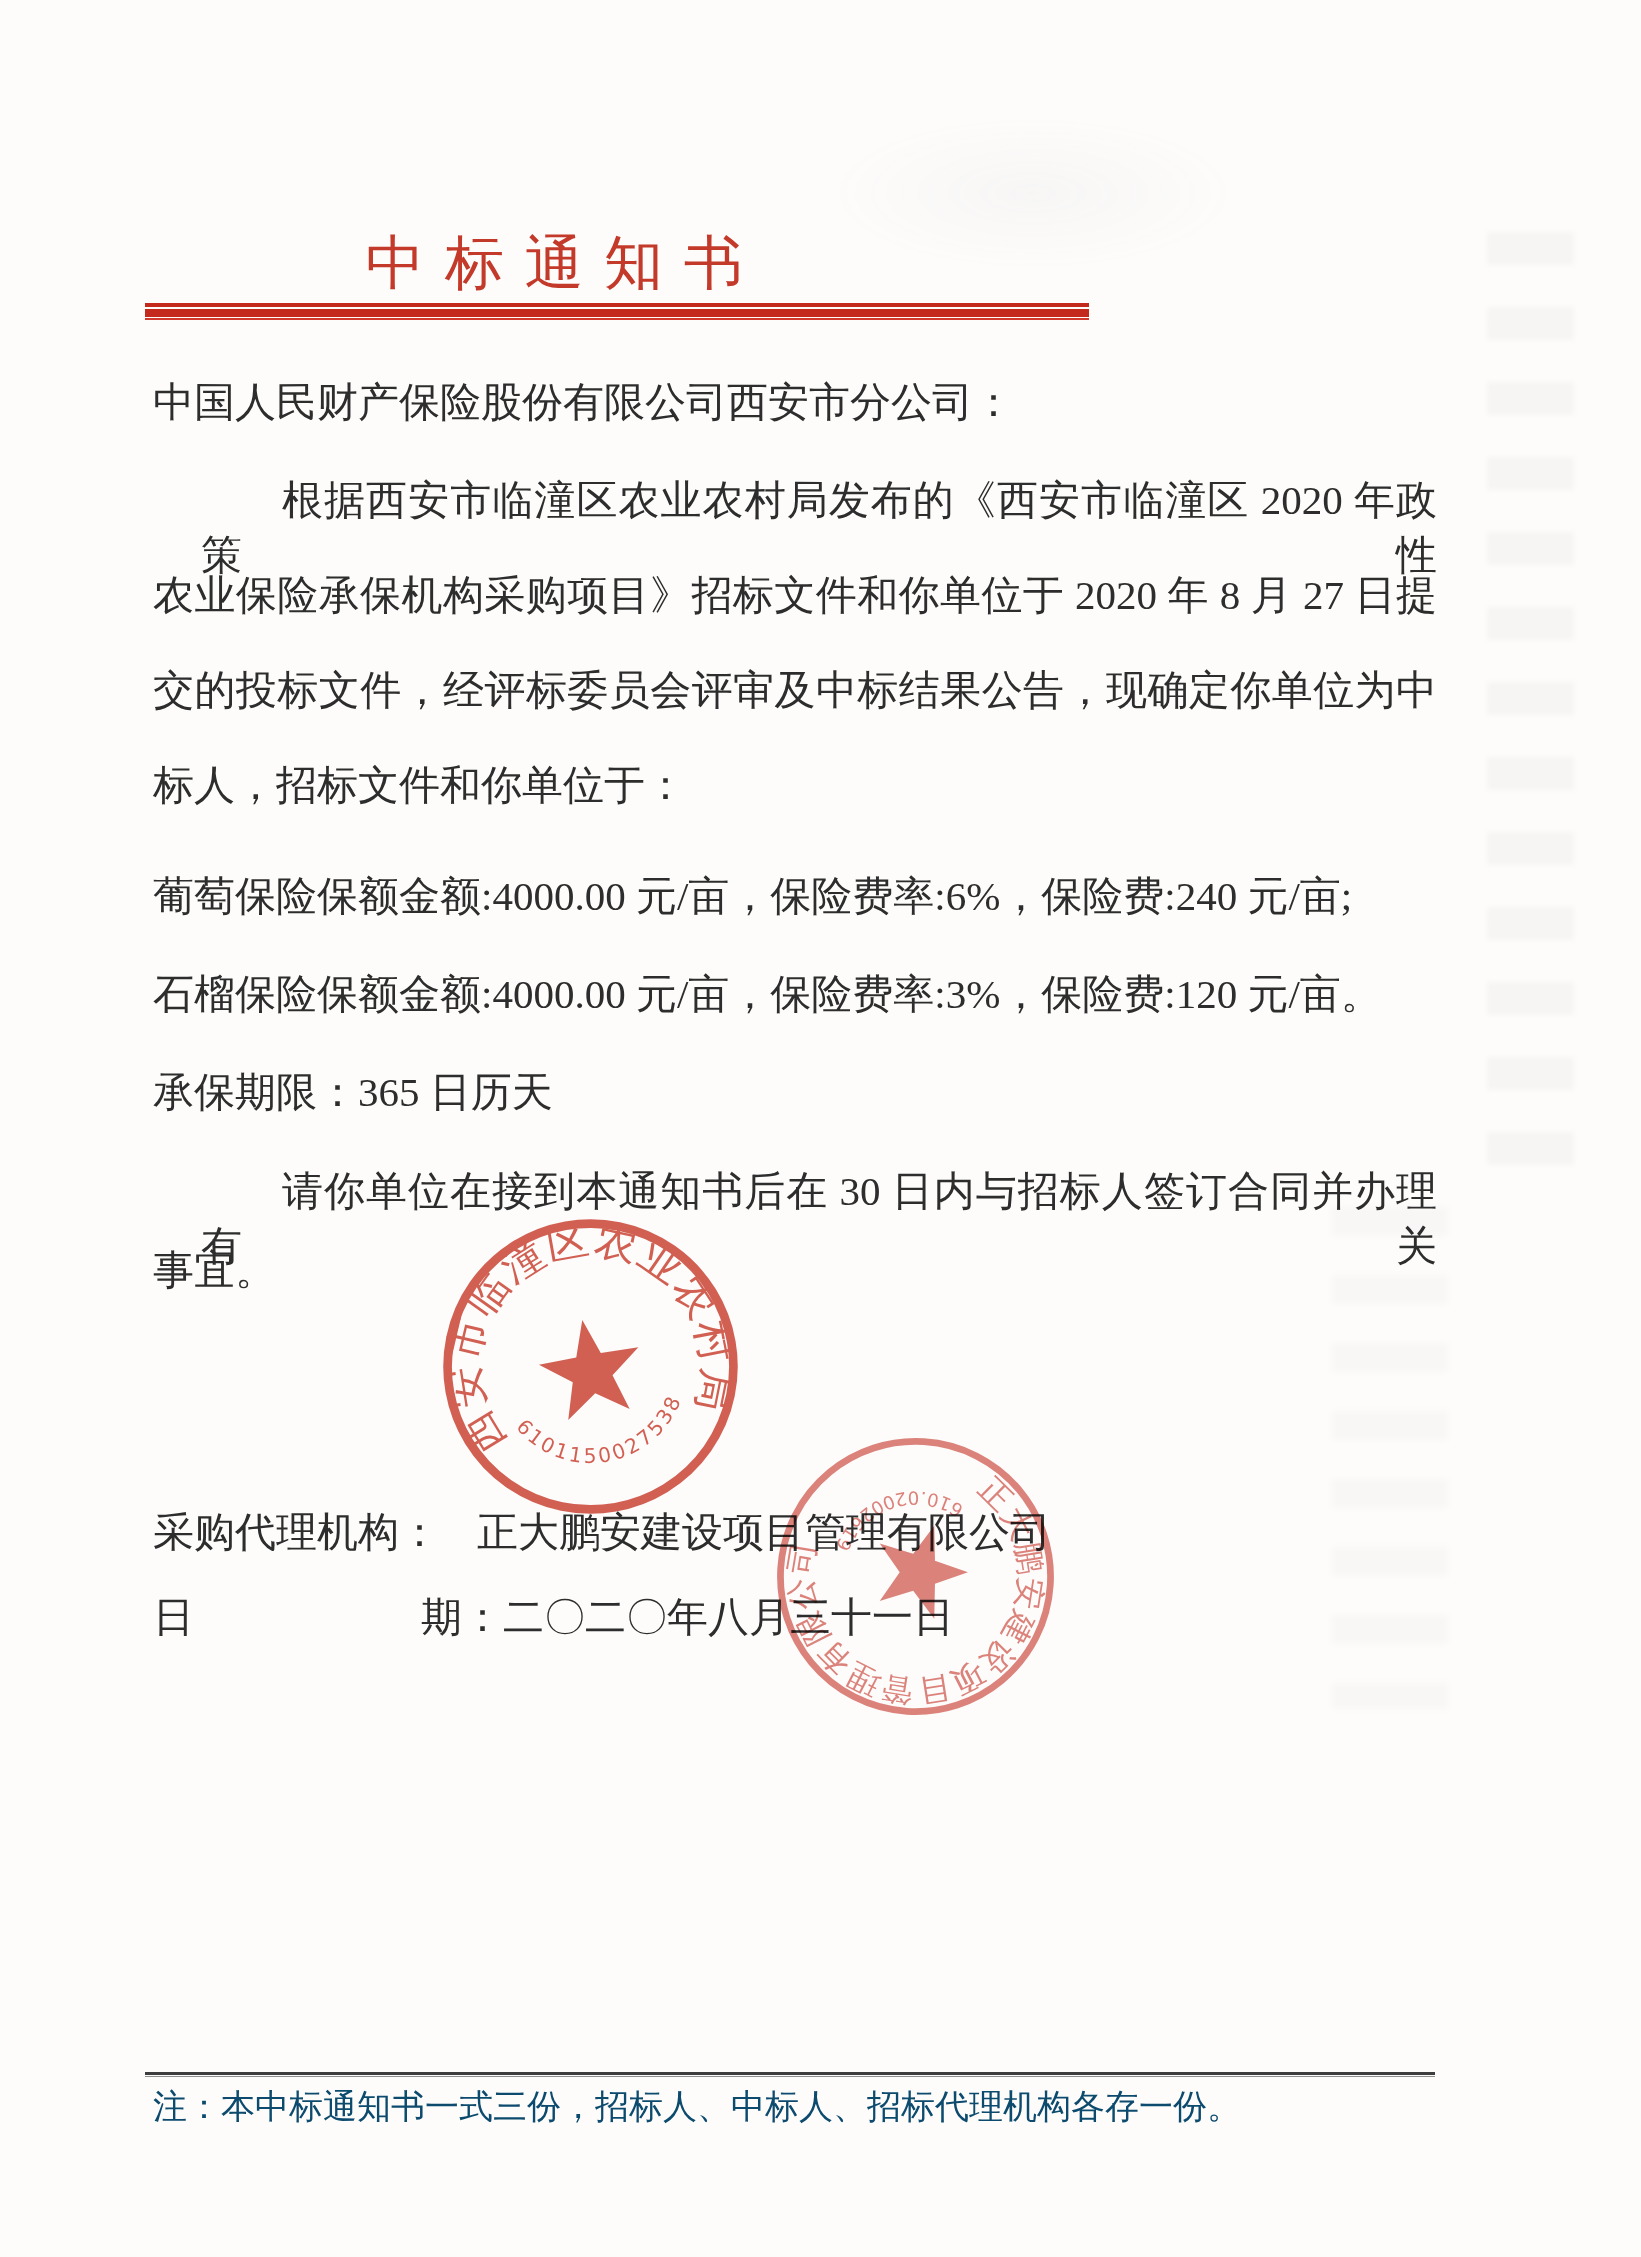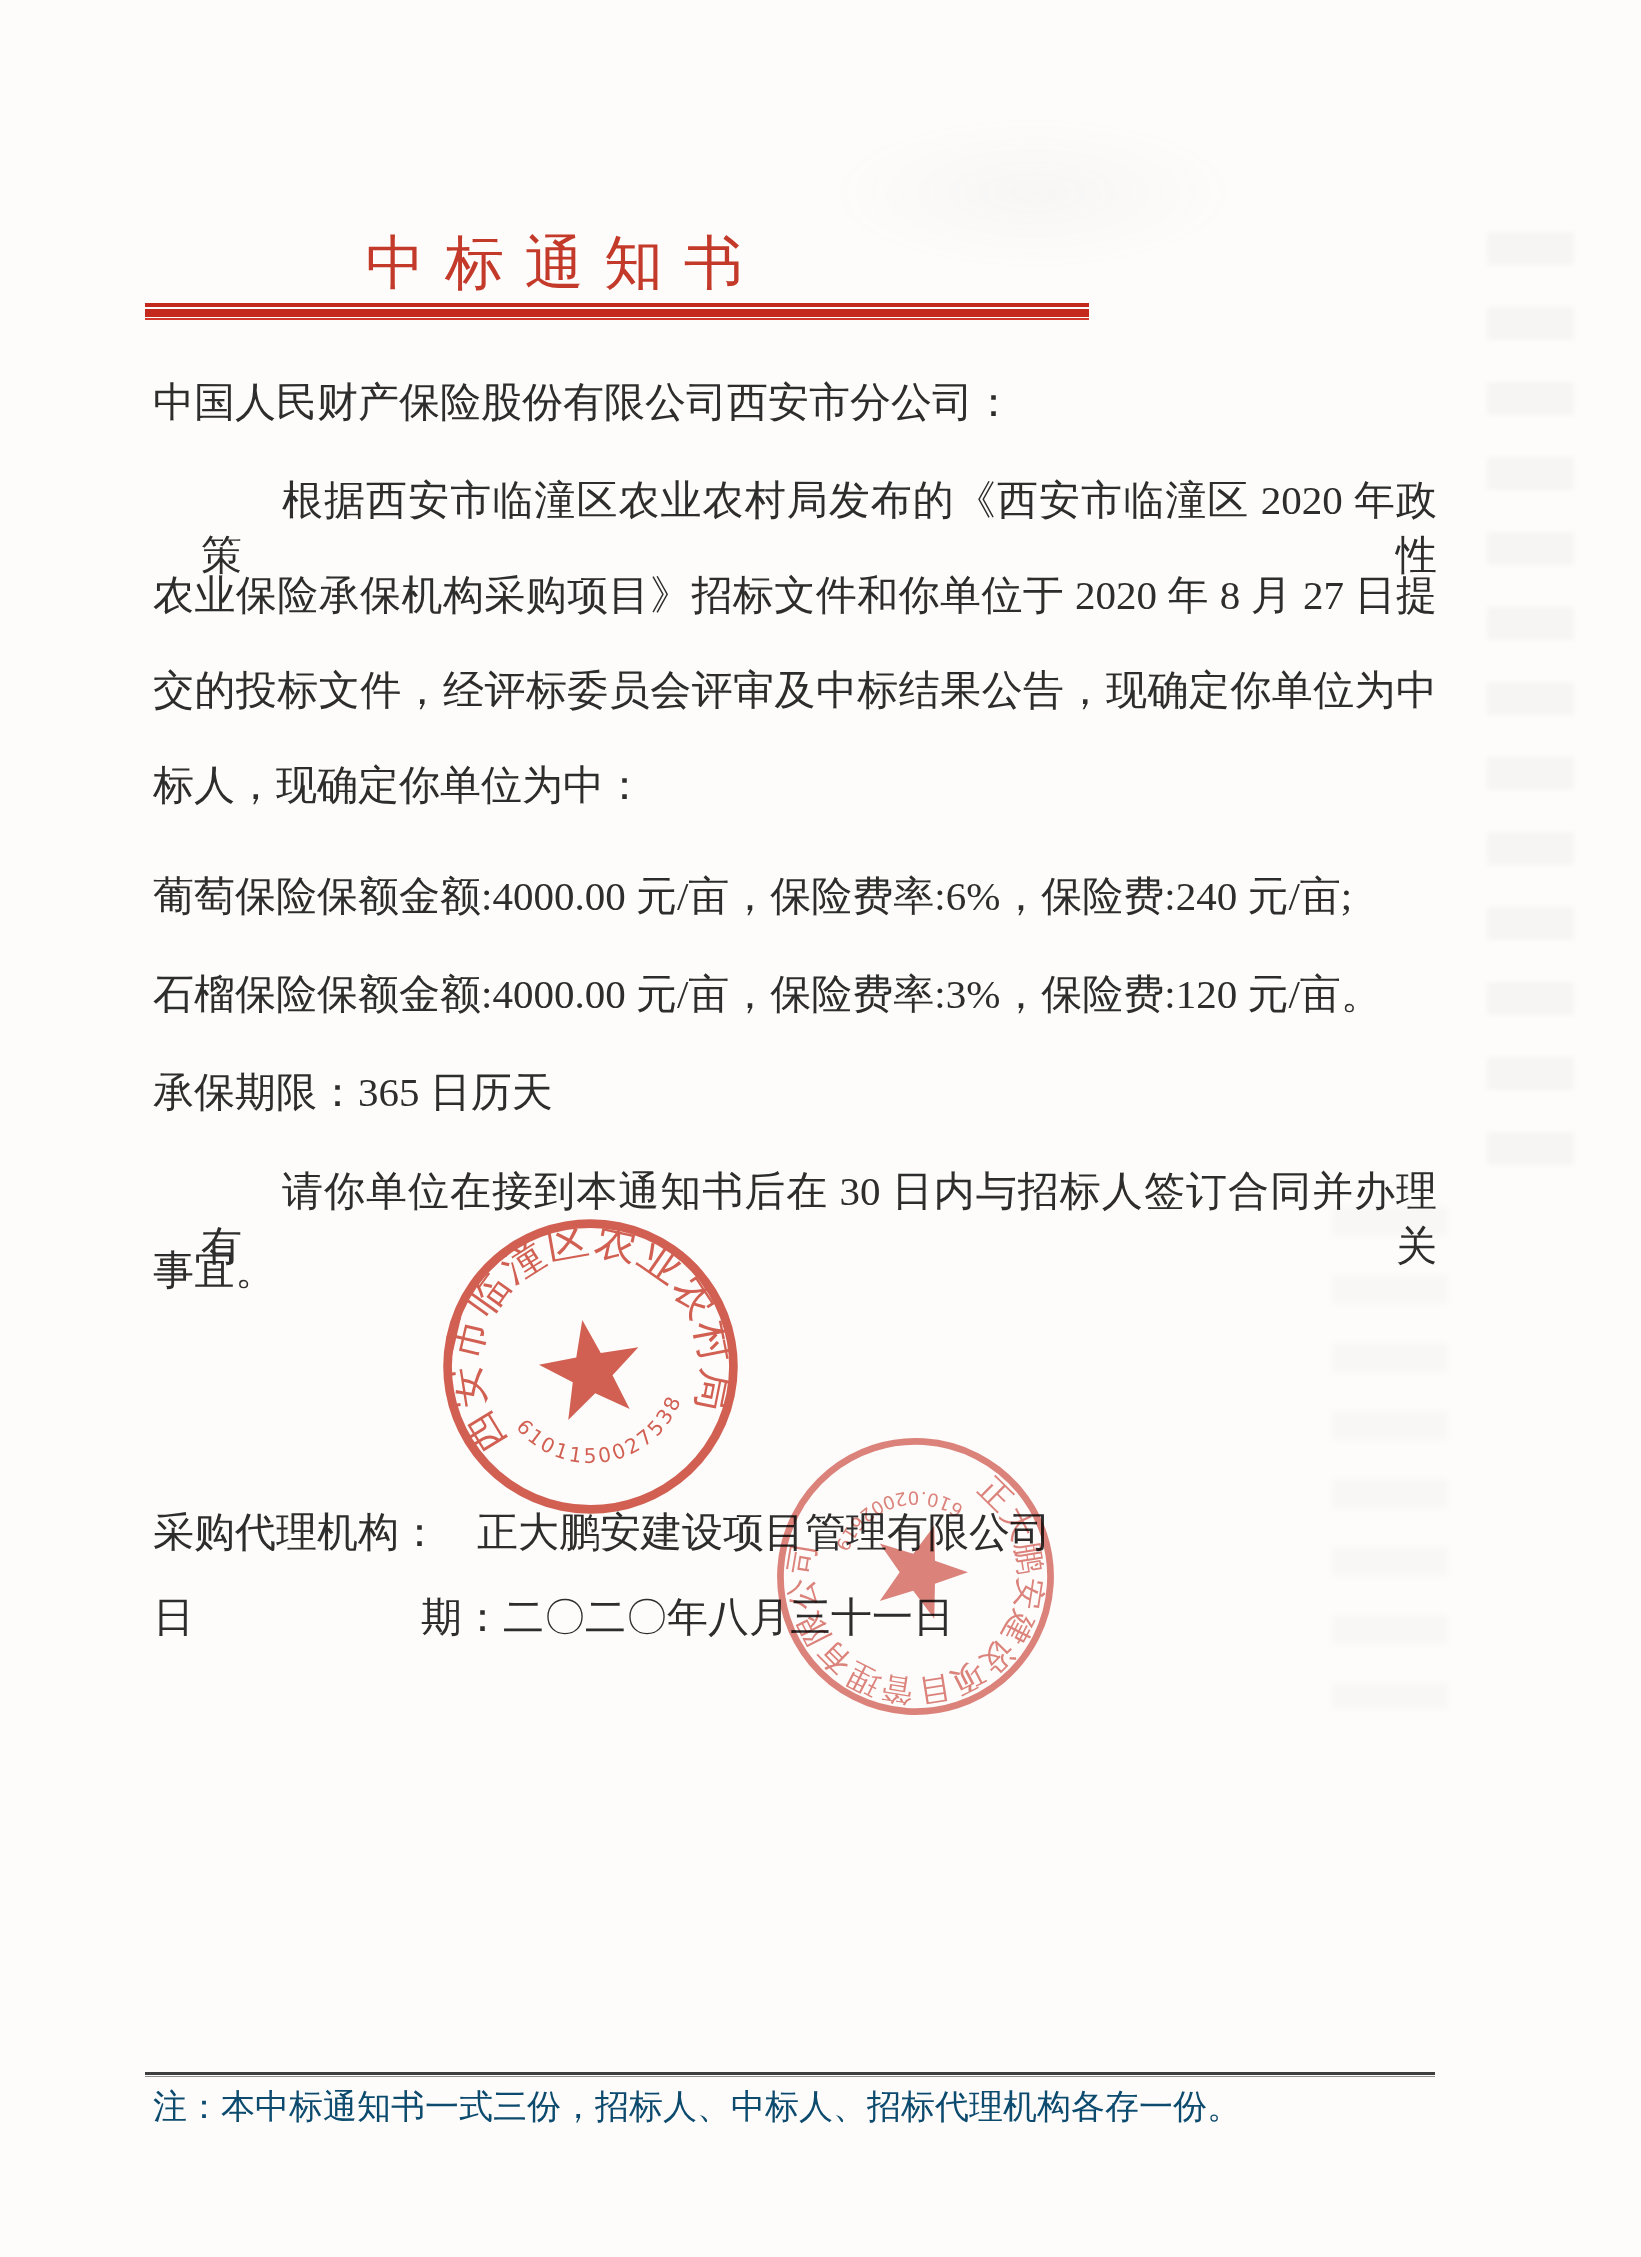--- a/index.html
+++ b/index.html
@@ -68,21 +68,21 @@
 
   <div class="doc-title">中 标 通 知 书</div>
   <div class="title-rule"></div>
 
   <div class="line" style="top:378px;">中国人民财产保险股份有限公司西安市分公司：</div>
 
   <div class="block" style="top:473px;">
     <div class="bl j indent">根据西安市临潼区农业农村局发布的《西安市临潼区 2020 年政策性</div>
     <div class="bl j">农业保险承保机构采购项目》招标文件和你单位于 2020 年 8 月 27 日提</div>
     <div class="bl j">交的投标文件，经评标委员会评审及中标结果公告，现确定你单位为中</div>
-    <div class="bl">标人，现确定你单位为中：</div>
+    <div class="bl">标人，招标文件和你单位于：</div>
   </div>
 
   <div class="block items" style="top:869px;">
     <div class="bl">葡萄保险保额金额:4000.00 元/亩，保险费率:6%，保险费:240 元/亩;</div>
     <div class="bl">石榴保险保额金额:4000.00 元/亩，保险费率:3%，保险费:120 元/亩。</div>
     <div class="bl">承保期限：365 日历天</div>
   </div>
 
   <div class="block closing" style="top:1164px;">
     <div class="bl j indent">请你单位在接到本通知书后在 30 日内与招标人签订合同并办理有关</div>

